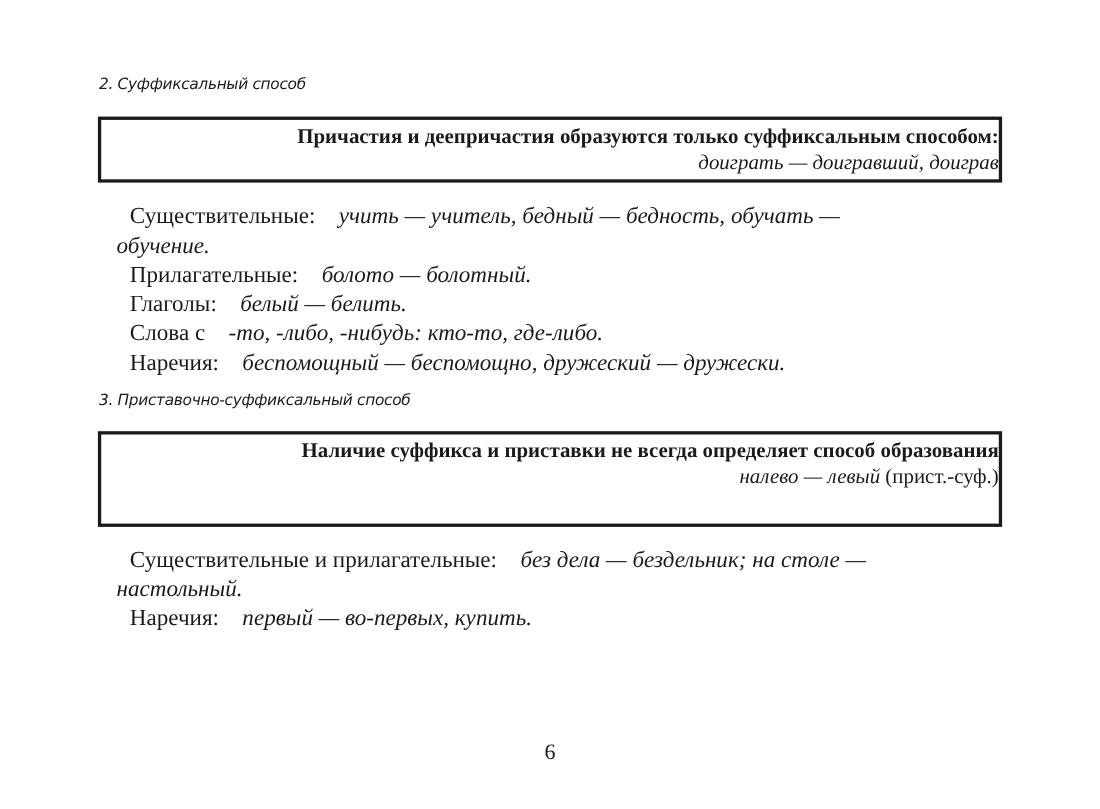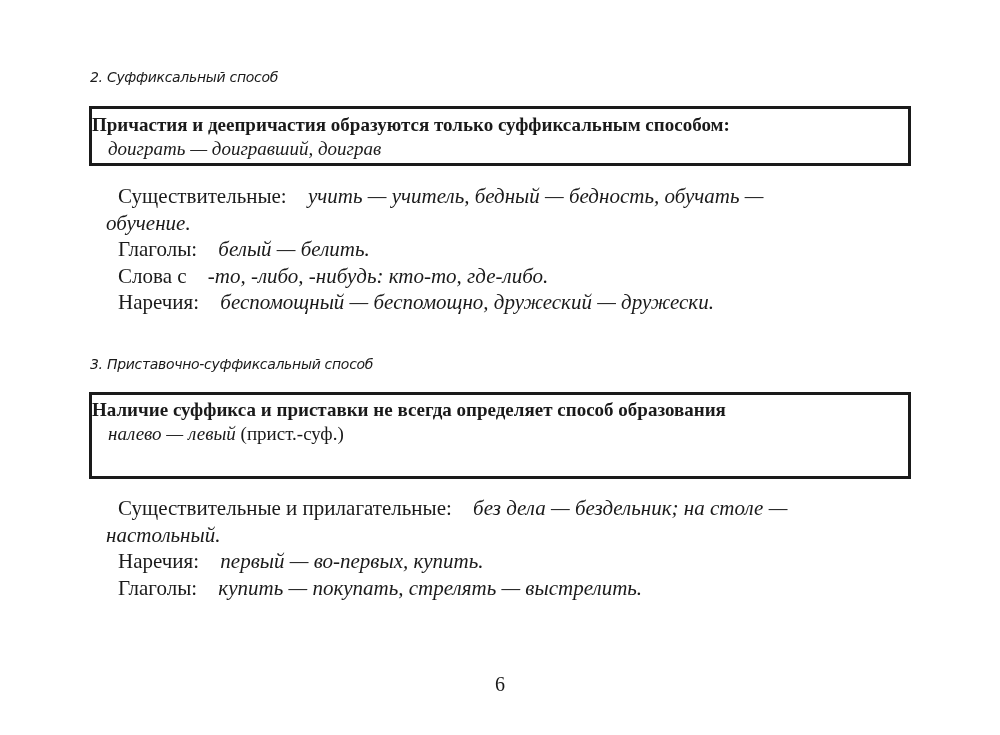--- a/index.html
+++ b/index.html
@@ -28,21 +28,21 @@
     }
     #h2 { top: 69px; }
     #h3 { top: 356px; }
 
     .rule-box {
       position: absolute;
       left: 89px;
       width: 816px;
       border: 3px solid #1a1a1a;
       box-sizing: content-box;
-      text-align: left;
+      text-align: right;
       font-size: 19px;
       line-height: 24px;
     }
     #box1 { top: 106px; height: 54px; }
     #box2 { top: 392px; height: 81px; }
     .rule-box .rule-title {
       font-weight: bold;
       display: block;
       padding-top: 4px;
       white-space: nowrap;
@@ -79,32 +79,32 @@
 <div id="h2" class="heading">2. Суффиксальный способ</div>
 
 <div id="box1" class="rule-box">
   <span class="rule-title">Причастия и деепричастия образуются только суффиксальным способом:</span>
   <span class="line it">доиграть — доигравший, доиграв</span>
 </div>
 
 <div id="p1" class="para">
   <span class="row indent"><span>Существительные: </span><span class="it">учить — учитель, бедный — бедность, обучать —</span></span>
   <span class="row it">обучение.</span>
+  <span class="row indent"><span>Прилагательные: </span><span class="it">болото — болотный.</span></span>
   <span class="row indent"><span>Глаголы: </span><span class="it">белый — белить.</span></span>
   <span class="row indent"><span>Слова с </span><span class="it">-то, -либо, -нибудь: кто-то, где-либо.</span></span>
   <span class="row indent"><span>Наречия: </span><span class="it">беспомощный — беспомощно, дружеский — дружески.</span></span>
 </div>
 
 <div id="h3" class="heading">3. Приставочно-суффиксальный способ</div>
 
 <div id="box2" class="rule-box">
   <span class="rule-title">Наличие суффикса и приставки не всегда определяет способ образования</span>
   <span class="line"><span class="it">налево — левый</span><span> (прист.-суф.)</span></span>
 </div>
 
 <div id="p2" class="para">
   <span class="row indent"><span>Существительные и прилагательные: </span><span class="it">без дела — бездельник; на столе —</span></span>
   <span class="row it">настольный.</span>
   <span class="row indent"><span>Наречия: </span><span class="it">первый — во-первых, купить.</span></span>
-  <span class="row indent"><span>Глаголы: </span><span class="it">купить — покупать, стрелять — выстрелить.</span></span>
 </div>
 
 <div class="page-number">6</div>
 
 </body></html>

